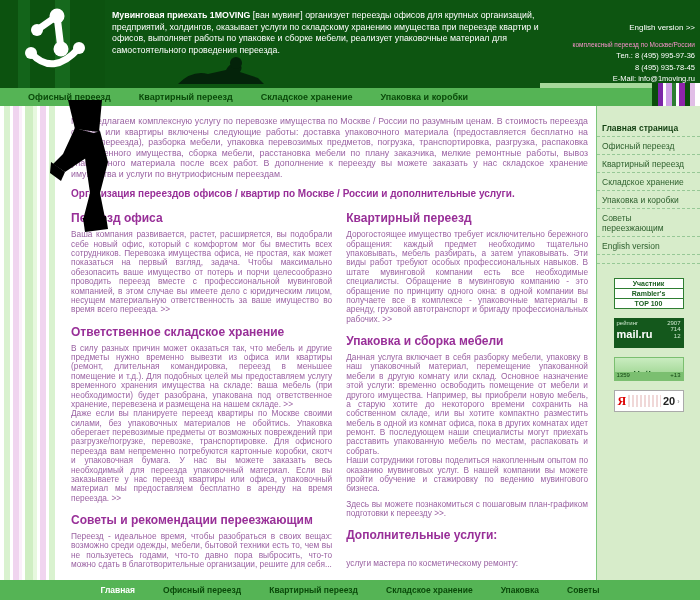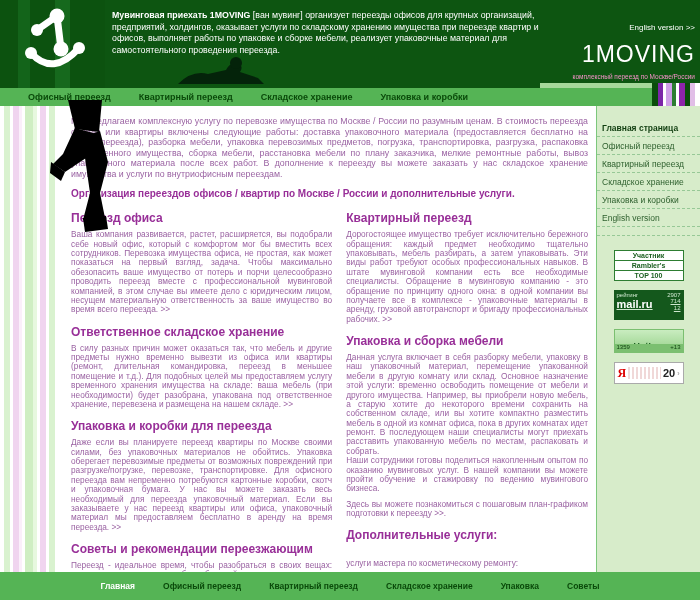--- a/index.html
+++ b/index.html
@@ -38,21 +38,21 @@
   .menu-item { padding:4px 5px 3px; border-bottom:1px dashed #96c896; font-size:8.5px; color:#2d5f2d; cursor:pointer; }
   .menu-item.active { font-weight:bold; color:#113f11;margin-top:13px; }
   .menu-spacer { height:9px; border-bottom:1px dashed #96c896; }
   .badges { margin-top:14px; display:flex; flex-direction:column; align-items:center; gap:9px; }
   .badge { width:70px; cursor:pointer; }
   .rambler { background:#fff; border:1px solid #2e7d32; text-align:center; }
   .rambler div { font-size:7px; font-weight:bold; color:#1b5e20; padding:1px 0; border-top:1px solid #2e7d32; }
   .rambler div:first-child { border-top:none; }
   .mailru { background:#14581c; color:#cfe8cf; padding:2px 3px; height:30px; }
   .mailru .r1 { display:flex; justify-content:space-between; font-size:6px; }
-  .mailru .r2 { display:flex; justify-content:space-between; align-items:flex-start;text-decoration:underline; }
+  .mailru .r2 { display:flex; justify-content:space-between; align-items:flex-end; }
   .mailru .mlogo { color:#fff; font-weight:bold; font-size:11px; }
   .mailru .nums { font-size:6px; text-align:right; line-height:1.15; }
   .hotlog { background:linear-gradient(180deg,#c9ecc0,#96d189); height:24px; position:relative; border:1px solid #7bbf70; }
   .hotlog .hl { text-align:center; font-weight:bold; font-style:italic; color:#1b5e20; font-size:9px; padding-top:11px; }
   .hotlog .strip { position:absolute; bottom:0; left:0; right:0; height:8px; background:#7bbf70; display:flex; justify-content:space-between; font-size:6px; color:#0d3d0d; padding:0 2px; }
   .yandex { background:#fff; border:1px solid #aaa; height:22px; display:flex; align-items:center; padding:0 3px; gap:2px; }
   .yandex .ya { color:#d00; font-weight:bold; font-size:12px; font-family:"Liberation Serif",serif; }
   .yandex .dots { flex:1; height:12px; background:repeating-linear-gradient(90deg,#f0d8d8 0 2px,#fff 2px 4px); }
   .yandex .count { font-weight:bold; font-size:11px; color:#222; }
   .yandex .mark { font-size:7px; color:#888; }
@@ -64,21 +64,21 @@
   .columns { display:flex; gap:14px; margin-top:2px; }
   .col-l { flex:1.08; }
   .col-r { flex:1; }
   .sec-h { font-size:12px; font-weight:bold; color:#982f98; margin:10px 0 5px; }
   .sec-b { font-size:8.3px; color:#9a62a2; line-height:1.13; text-align:justify; }
   .sec-b2 { margin-top:6px; }
   .more { cursor:pointer; white-space:nowrap; }
   .svc { font-size:8.3px; color:#9a62a2; line-height:1.38;margin-top:16px; }
 
   
-  .footer { position:absolute; bottom:0; left:0; width:700px; height:28px; background:#55b455; display:flex; align-items:center; justify-content:center; gap:28px; }
+  .footer { position:absolute; bottom:0; left:0; width:700px; height:20px; background:#55b455; display:flex; align-items:center; justify-content:center; gap:28px; }
   .footer-item { font-size:8.5px; font-weight:bold; color:#0a4a0a; cursor:pointer; }
   .footer-item.active { color:#fff; }
 </style>
 </head>
 <body>
 
 <div class="page">
 
   <div class="header">
     <div class="logo-box">
@@ -95,21 +95,20 @@
           <circle cx="21" cy="50" r="6"></circle>
           <circle cx="69" cy="45" r="6"></circle>
         </g>
       </svg>
     </div>
     <div class="header-desc">
       <b>Мувинговая приехать 1MOVING</b><span> [ван мувинг] организует переезды офисов для крупных организаций, предприятий, холдингов, оказывает услуги по складскому хранению имущества при переезде квартир и офисов, выполняет работы по упаковке и сборке мебели, реализует упаковочные материал для самостоятельного проведения переезда.</span>
     </div>
     <div class="header-right">
       <div class="eng">English version &gt;&gt;</div>
-      <div class="brand">1MOVING</div>
       <div class="tagline">комплексный переезд по Москве/России</div>
       <div class="contact">Тел.: 8 (495) 995-97-36</div>
       <div class="contact">8 (495) 935-78-45</div>
       <div class="contact">E-Mail: info@1moving.ru</div>
       <div class="contact">http://www.1moving.ru</div>
     </div>
     <div class="crawler">
       <svg width="86" height="34" viewBox="0 0 86 34">
         <path d="M0 34 Q 14 20 30 24 L 48 20 Q 52 12 60 14 Q 66 16 62 22 L 80 28 L 86 34 Z" fill="#04230a"></path>
         <circle cx="58" cy="13" r="6" fill="#04230a"></circle>
@@ -138,20 +137,21 @@
       </g>
     </svg>
   </div>
 
   <div class="sidebar">
     <div class="menu-item active">Главная страница</div>
     <div class="menu-item">Офисный переезд</div>
     <div class="menu-item">Квартирный переезд</div>
     <div class="menu-item">Складское хранение</div>
     <div class="menu-item">Упаковка и коробки</div>
+    <div class="menu-item">Советы переезжающим</div>
     <div class="menu-item">English version</div>
     <div class="menu-spacer"></div>
 
     <div class="badges">
       <div class="badge rambler">
         <div>Участник</div>
         <div>Rambler's</div>
         <div>TOP 100</div>
       </div>
       <div class="badge mailru">
@@ -191,21 +191,20 @@
       <div class="col-l">
         <div>
           <div class="sec-h">Переезд офиса</div>
           <div class="sec-b"><span>Ваша компания развивается, растет, расширяется, вы подобрали себе новый офис, который с комфортом мог бы вместить всех сотрудников. Перевозка имущества офиса, не простая, как может показаться на первый взгляд, задача. Чтобы максимально обезопасить ваше имущество от потерь и порчи целесообразно проводить переезд вместе с профессиональной мувинговой компанией, в этом случае вы имеете дело с юридическим лицом, несущем материальную ответственность за ваше имущество во время всего переезда.</span> <span class="more">&gt;&gt;</span></div>
         </div>
         <div>
           <div class="sec-h">Ответственное складское хранение</div>
           <div class="sec-b"><span>В силу разных причин может оказаться так, что мебель и другие предметы нужно временно вывезти из офиса или квартиры (ремонт, длительная командировка, переезд в меньшее помещение и т.д.). Для подобных целей мы предоставляем услугу временного хранения имущества на складе: ваша мебель (при необходимости) будет разобрана, упакована под ответственное хранение, перевезена и размещена на нашем складе.</span> <span class="more">&gt;&gt;</span></div>
         </div>
         <div>
-          <div class="sec-h">Упаковка и коробки для переезда</div>
           <div class="sec-b"><span>Даже если вы планируете переезд квартиры по Москве своими силами, без упаковочных материалов не обойтись. Упаковка оберегает перевозимые предметы от возможных повреждений при разгрузке/погрузке, перевозке, транспортировке. Для офисного переезда вам непременно потребуются картонные коробки, скотч и упаковочная бумага. У нас вы можете заказать весь необходимый для переезда упаковочный материал. Если вы заказываете у нас переезд квартиры или офиса, упаковочный материал мы предоставляем бесплатно в аренду на время переезда.</span> <span class="more">&gt;&gt;</span></div>
         </div>
         <div>
           <div class="sec-h">Советы и рекомендации переезжающим</div>
           <div class="sec-b"><span>Переезд - идеальное время, чтобы разобраться в своих вещах: возможно среди одежды, мебели, бытовой техники есть то, чем вы не пользуетесь годами, что-то давно пора выбросить, что-то можно сдать в благотворительные организации, решите для себя...</span> </div>
         </div>
       </div>
 
       <div class="col-r">
         <div>

